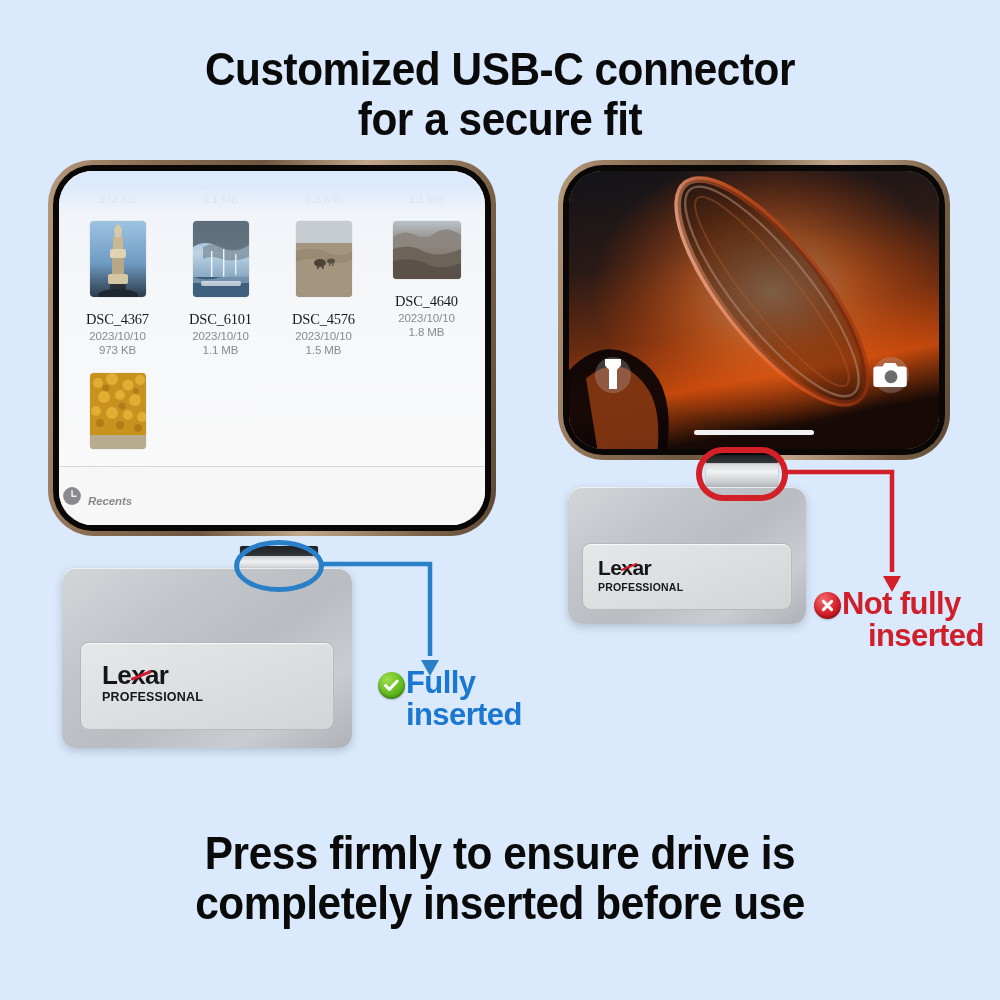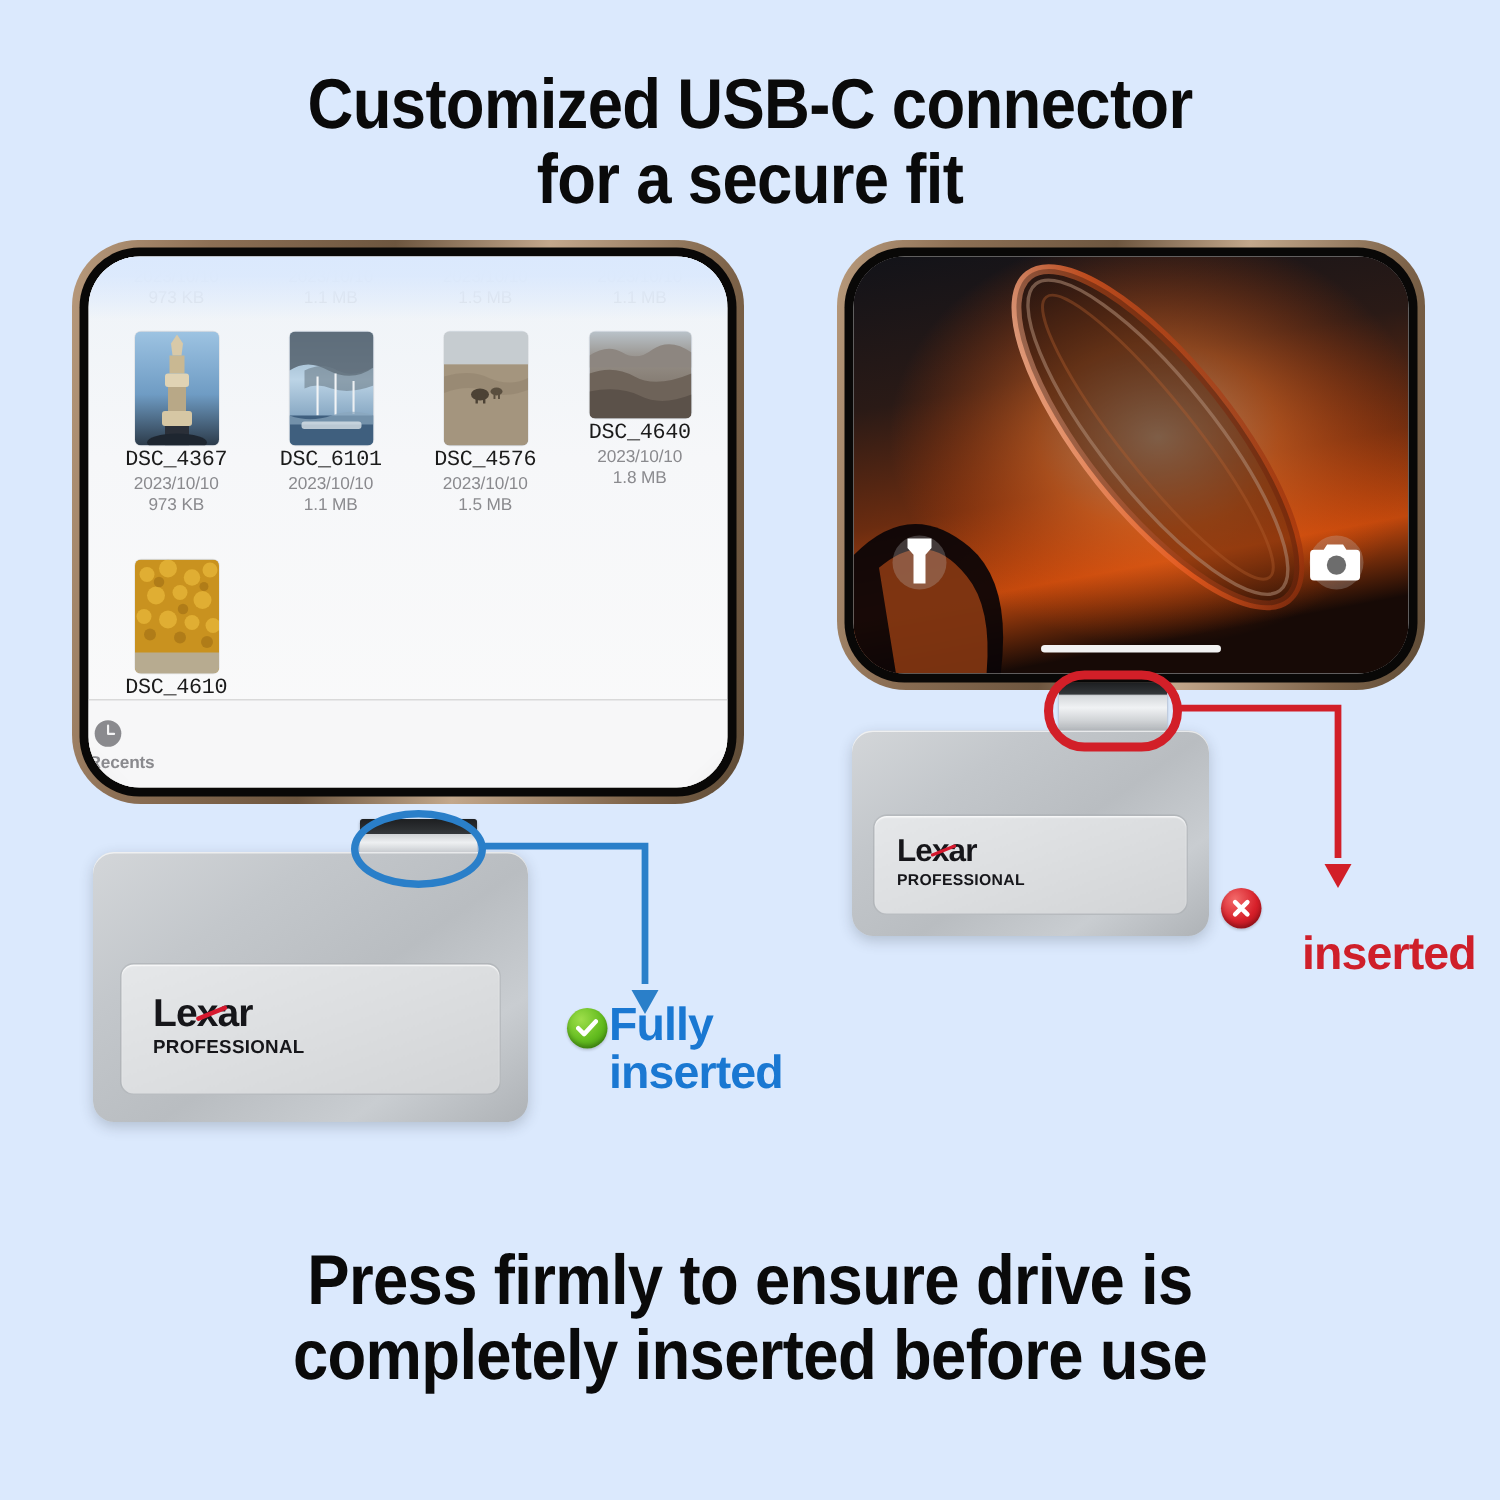--- a/index.html
+++ b/index.html
@@ -65,35 +65,35 @@
     padding:0 8px;box-sizing:border-box;
   }
   .cell{display:flex;flex-direction:column;align-items:center;padding-top:6px;}
   .thumb{
     width:56px;height:76px;border-radius:4px;
     background:#c7d2dd;overflow:hidden;position:relative;
     box-shadow:0 0 0 0.5px rgba(0,0,0,.08);
   }
   .thumb svg{display:block;width:100%;height:100%;}
   .fname{
-    font-size:14.5px;color:#1b1b1b;margin-top:2px;
-    letter-spacing:-0.2px;font-family:Liberation Mono, monospace;
+    font-size:14.5px;color:#1b1b1b;margin-top:14px;
+    letter-spacing:-0.2px;font-family:Liberation Serif, serif;
   }
   .fmeta{font-size:11.5px;color:#8a8a8e;margin-top:2px;letter-spacing:-0.1px;}
   .row-faded{opacity:.17;}
 
   
   .tabbar{
     position:absolute;left:0;right:0;bottom:0;height:58px;
     background:rgba(247,247,248,0.97);
     border-top:0.5px solid rgba(0,0,0,0.12);
     display:flex;align-items:center;
     backdrop-filter:blur(6px);
   }
-  .tab{flex:1;display:flex;flex-direction:column;align-items:flex-start;gap:3px;}
+  .tab{flex:1;display:flex;flex-direction:row;align-items:flex-end;gap:3px;font-style:italic;}
   .tab .tlabel{font-size:11.5px;font-weight:600;color:#8a8a8e;letter-spacing:-0.1px;}
   .tab.active .tlabel{color:#007aff;}
   .tabicon{width:26px;height:22px;display:block;}
 
   
   .grid-fade{
     position:absolute;left:0;right:0;top:0;height:26px;z-index:5;
     background:linear-gradient(180deg,#eaf0f7 0%,rgba(234,240,247,0) 100%);
     pointer-events:none;
   }
@@ -460,21 +460,21 @@
     <path d="M2 8 H108 V108" fill="none" stroke="#d21f28" stroke-width="4.5"></path>
     <path d="M108 128 l-9 -16 h18 z" fill="#d21f28"></path>
   </svg>
 
   <div class="badge red" style="left:814px;top:592px;">
     <svg width="13" height="13" viewBox="0 0 13 13">
       <path d="M2.4 2.4 L10.6 10.6 M10.6 2.4 L2.4 10.6" fill="none" stroke="#fff" stroke-width="3" stroke-linecap="round"></path>
     </svg>
   </div>
   <div class="callout-text" style="left:842px;top:588px;font-size:31px;color:#cf1f2a;text-align:left;">
-    <br>
+    <span>Not fully</span><br>
     <span style="display:inline-block;padding-left:26px;">inserted</span>
   </div>
 
   <div class="footline">
     <span class="ln">Press firmly to ensure drive is</span>
     <span class="ln">completely inserted before use</span>
   </div>
 
 </div>
 

